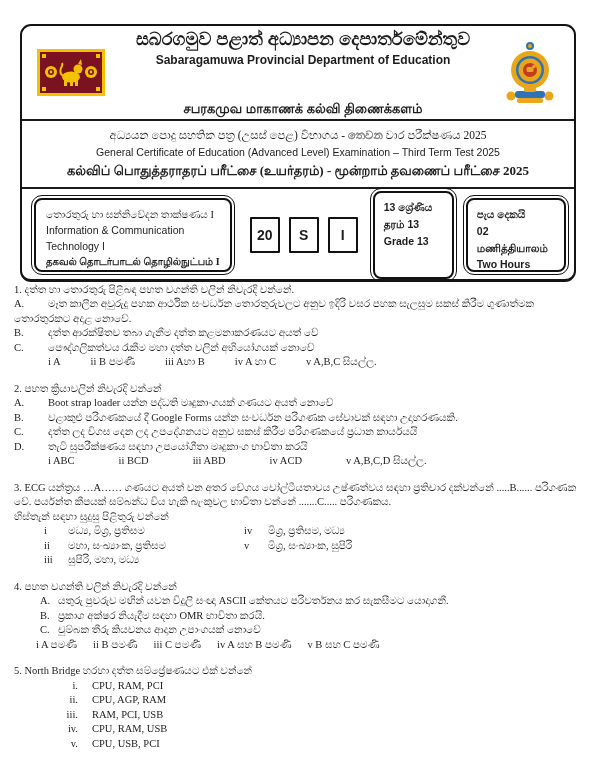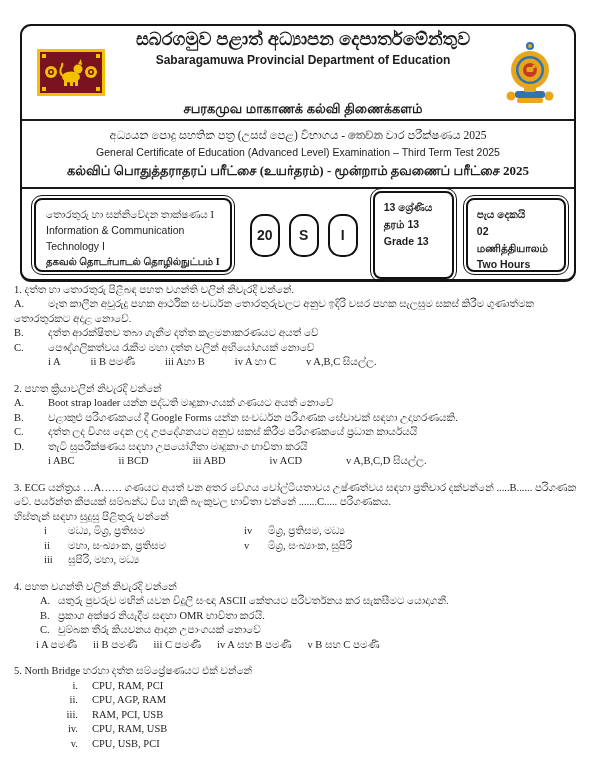--- a/index.html
+++ b/index.html
@@ -39,21 +39,21 @@
   .dbl-box{
     border:2px solid #111;outline:1.5px solid #111;outline-offset:2px;
     border-radius:8px;box-sizing:border-box;background:#fff;
   }
   .subject-box{width:224px;height:74px;padding:7px 10px;margin-left:4px;}
   .s-si{font-size:10.5px;line-height:1.5;}
   .s-en{font-size:10.5px;font-family:"Liberation Sans", sans-serif;line-height:1.5;}
   .s-ta{font-size:10px;font-weight:bold;line-height:1.5;}
   .codes{display:flex;gap:9px;margin-left:8px;}
   .code-box{
-    border:2px solid #111;border-radius:13px;min-width:30px;height:43px;padding:12px 4px;
+    border:2px solid #111;border-radius:1px;min-width:30px;height:36px;padding:12px 4px;
     display:flex;align-items:center;justify-content:center;
     font-family:"Liberation Sans", sans-serif;font-weight:bold;font-size:14px;box-sizing:border-box;
   }
   .grade-box{width:90px;height:88px;padding:6px 9px;margin-left:5px;}
   .time-box{width:112px;height:74px;padding:6px 9px;margin-left:2px;}
   .g-line{font-size:10.5px;font-weight:bold;line-height:1.6;font-family:"Liberation Sans", sans-serif;}
   
   .questions{position:absolute;left:14px;top:283px;width:572px;font-size:10.5px;line-height:1.38;}
   .question{margin-bottom:12px;}
   .stem{margin:0;}

